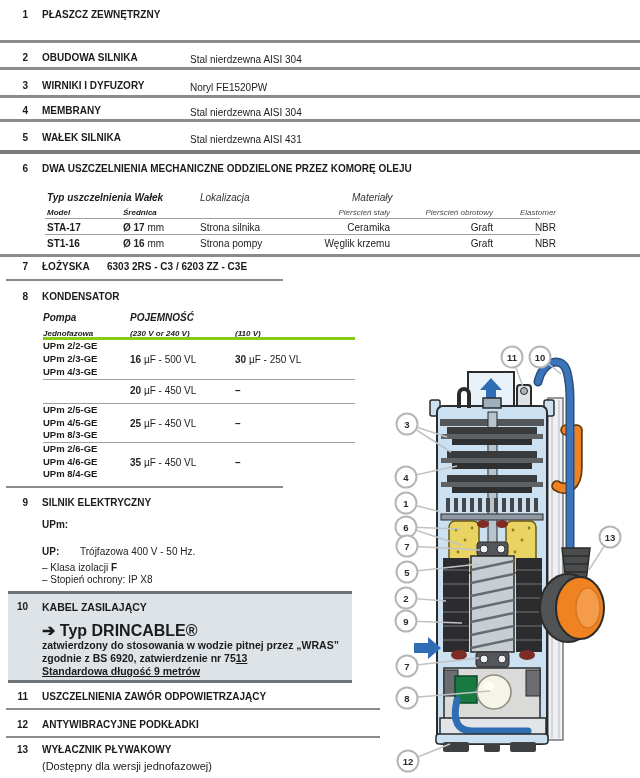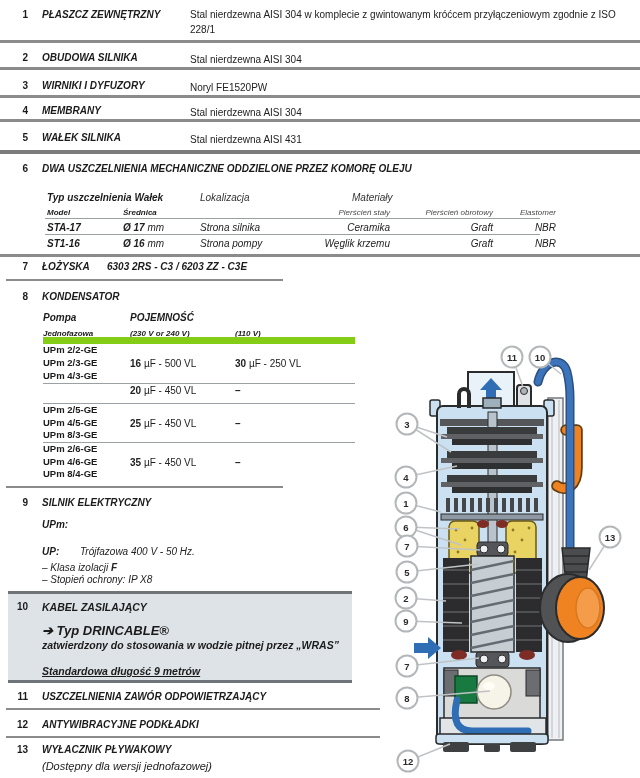--- a/index.html
+++ b/index.html
@@ -1,18 +1,18 @@
 <!DOCTYPE html>
 <html><head>
 <meta charset="utf-8">
 <style>
   html,body{margin:0;padding:0;background:#fff;}
   .page{position:relative;width:640px;height:778px;background:#ffffff;
         font-family:"Liberation Sans",sans-serif;color:#222;overflow:hidden;}
-  .t{position:absolute;white-space:nowrap;font-size:10px;line-height:12px;color:#222;font-style:italic;}
+  .t{position:absolute;white-space:nowrap;font-size:10px;line-height:12px;color:#222;}
   .b{font-weight:bold;color:#1b1b1b;}
   .i{font-style:italic;}
   .sm{font-size:8px;text-align:right;}
   .num{position:absolute;width:18px;text-align:right;font-weight:bold;font-size:10px;color:#1b1b1b;}
   .wrap{white-space:normal;}
   .hr{position:absolute;height:3px;background:#8b8b8b;}
   .hr.thick{height:4px;background:#7c7c7c;}
   .thin{position:absolute;height:1px;background:#9aa0a4;}
   .cell-c{text-align:right;}
   .s10box{position:absolute;left:8px;top:591px;width:344px;height:86px;background:#dee3e7;
@@ -26,21 +26,20 @@
   svg.diagram{position:absolute;left:388px;top:340px;width:252px;height:438px;}
   .callout-text{font-weight:bold;font-size:9.5px;fill:#2a2a2a;font-family:"Liberation Sans",sans-serif;}
 </style>
 </head>
 <body>
 
 <div class="page">
 
   <span class="num" style="left:10px;top:9px">1</span>
   <span class="t b" style="left:42px;top:9px">PŁASZCZ ZEWNĘTRZNY</span>
-  <div class="desc wrap" style="top:7px;width:450px">Stal nierdzewna AISI 304 w komplecie z gwintowanym króćcem przyłączeniowym zgodnie z ISO 228/1</div>
   <div class="hr" style="left:0;top:40px;width:640px"></div>
 
   <span class="num" style="left:10px;top:52px">2</span>
   <span class="t b" style="left:42px;top:52px">OBUDOWA SILNIKA</span>
   <div class="desc" style="top:52px">Stal nierdzewna AISI 304</div>
   <div class="hr" style="left:0;top:67px;width:640px"></div>
 
   <span class="num" style="left:10px;top:80px">3</span>
   <span class="t b" style="left:42px;top:80px">WIRNIKI I DYFUZORY</span>
   <div class="desc" style="top:80px">Noryl FE1520PW</div>
@@ -94,21 +93,21 @@
 
   <span class="num" style="left:10px;top:291px">8</span>
   <span class="t b" style="left:42px;top:291px">KONDENSATOR</span>
 
   <span class="t b i" style="left:43px;top:312px">Pompa</span>
   <span class="t b i" style="left:130px;top:312px">POJEMNOŚĆ</span>
   <span class="t b i sm" style="left:43px;top:328px">Jednofazowa</span>
   <span class="t b i sm" style="left:130px;top:328px">(230 V or 240 V)</span>
   <span class="t b i sm" style="left:235px;top:328px">(110 V)</span>
 
-  <div class="kgroup" style="top:337px;height:39px;border-top:7px solid #84cc16">
+  <div class="kgroup" style="top:337px;height:39px;border-top:3px solid #84cc16">
     <div class="kmodels">
       <div>UPm 2/2-GE</div>
       <div>UPm 2/3-GE</div>
       <div>UPm 4/3-GE</div>
     </div>
     <span class="kval" style="left:87px"><b>16</b><span> µF - 500 VL</span></span>
     <span class="kval" style="left:192px"><b>30</b><span> µF - 250 VL</span></span>
   </div>
   <div class="kgroup" style="top:377px;height:26px">
     <span class="kval" style="left:87px"><b>20</b><span> µF - 450 VL</span></span>
@@ -139,22 +138,23 @@
   <span class="t b" style="left:42px;top:497px">SILNIK ELEKTRYCZNY</span>
   <span class="t b" style="left:42px;top:519px">UPm:</span>
   <span class="t b" style="left:42px;top:546px">UP:</span>
   <span class="t" style="left:80px;top:546px">Trójfazowa 400 V - 50 Hz.</span>
   <span class="t" style="left:42px;top:562px"><span>– Klasa izolacji </span><b>F</b></span>
   <span class="t" style="left:42px;top:574px">– Stopień ochrony: IP X8</span>
 
   <div class="s10box"></div>
   <span class="num" style="left:10px;top:601px">10</span>
   <span class="t b" style="left:42px;top:601px;font-size:10.5px">KABEL ZASILAJĄCY</span>
-  <span class="t b" style="left:42px;top:625px;font-size:13px"><span>➔</span>&nbsp;<span>Typ DRINCABLE®</span></span>
+  <span class="t b" style="left:42px;top:625px;font-size:16px"><span>➔</span>&nbsp;<span>Typ DRINCABLE®</span></span>
   <span class="t b" style="left:42px;top:639px;font-size:10.5px">zatwierdzony do stosowania w wodzie pitnej przez „WRAS”</span>
+  <span class="t b" style="left:42px;top:652px;font-size:10.5px"><span>zgodnie z BS 6920, zatwierdzenie nr 75</span><span class="u">13</span></span>
   <span class="t b u" style="left:42px;top:665px;font-size:10.5px">Standardowa długość 9 metrów</span>
 
   <span class="num" style="left:10px;top:691px">11</span>
   <span class="t b" style="left:42px;top:691px">USZCZELNIENIA ZAWÓR ODPOWIETRZAJĄCY</span>
   <div class="hr" style="left:6px;top:708px;width:374px;height:2px"></div>
 
   <span class="num" style="left:10px;top:719px">12</span>
   <span class="t b" style="left:42px;top:719px">ANTYWIBRACYJNE PODKŁADKI</span>
   <div class="hr" style="left:6px;top:736px;width:374px;height:2px"></div>
 

